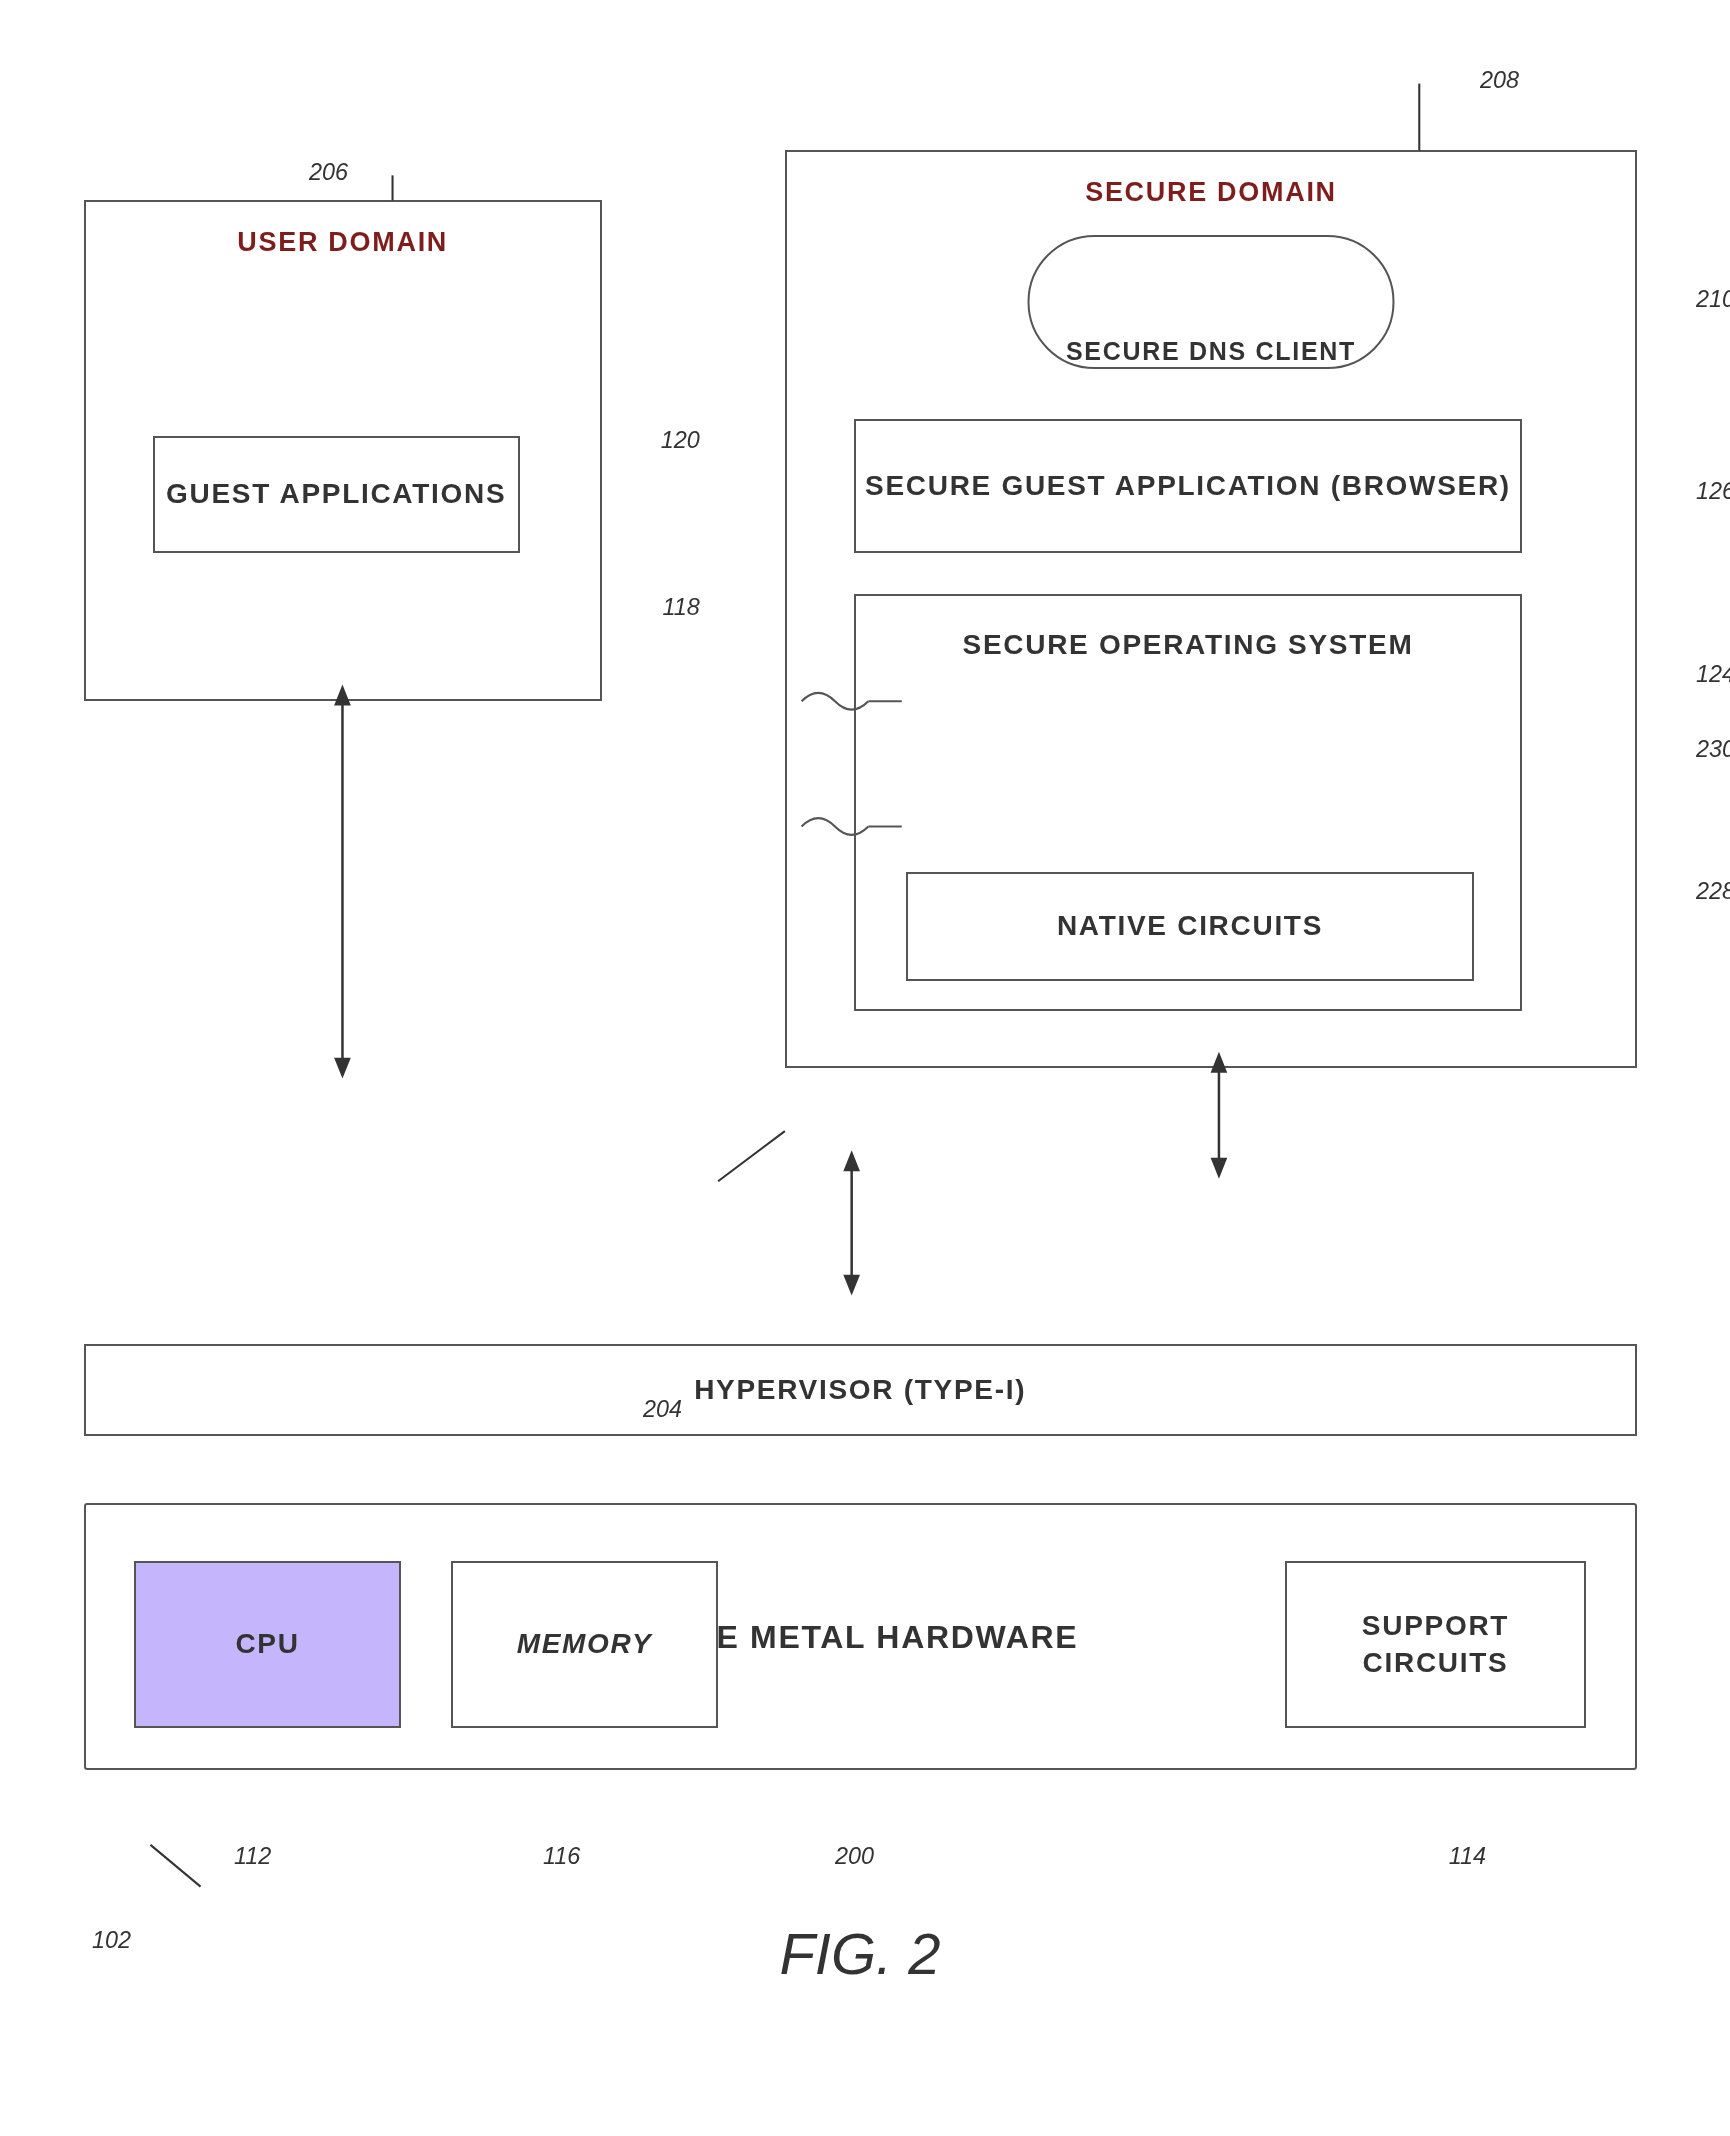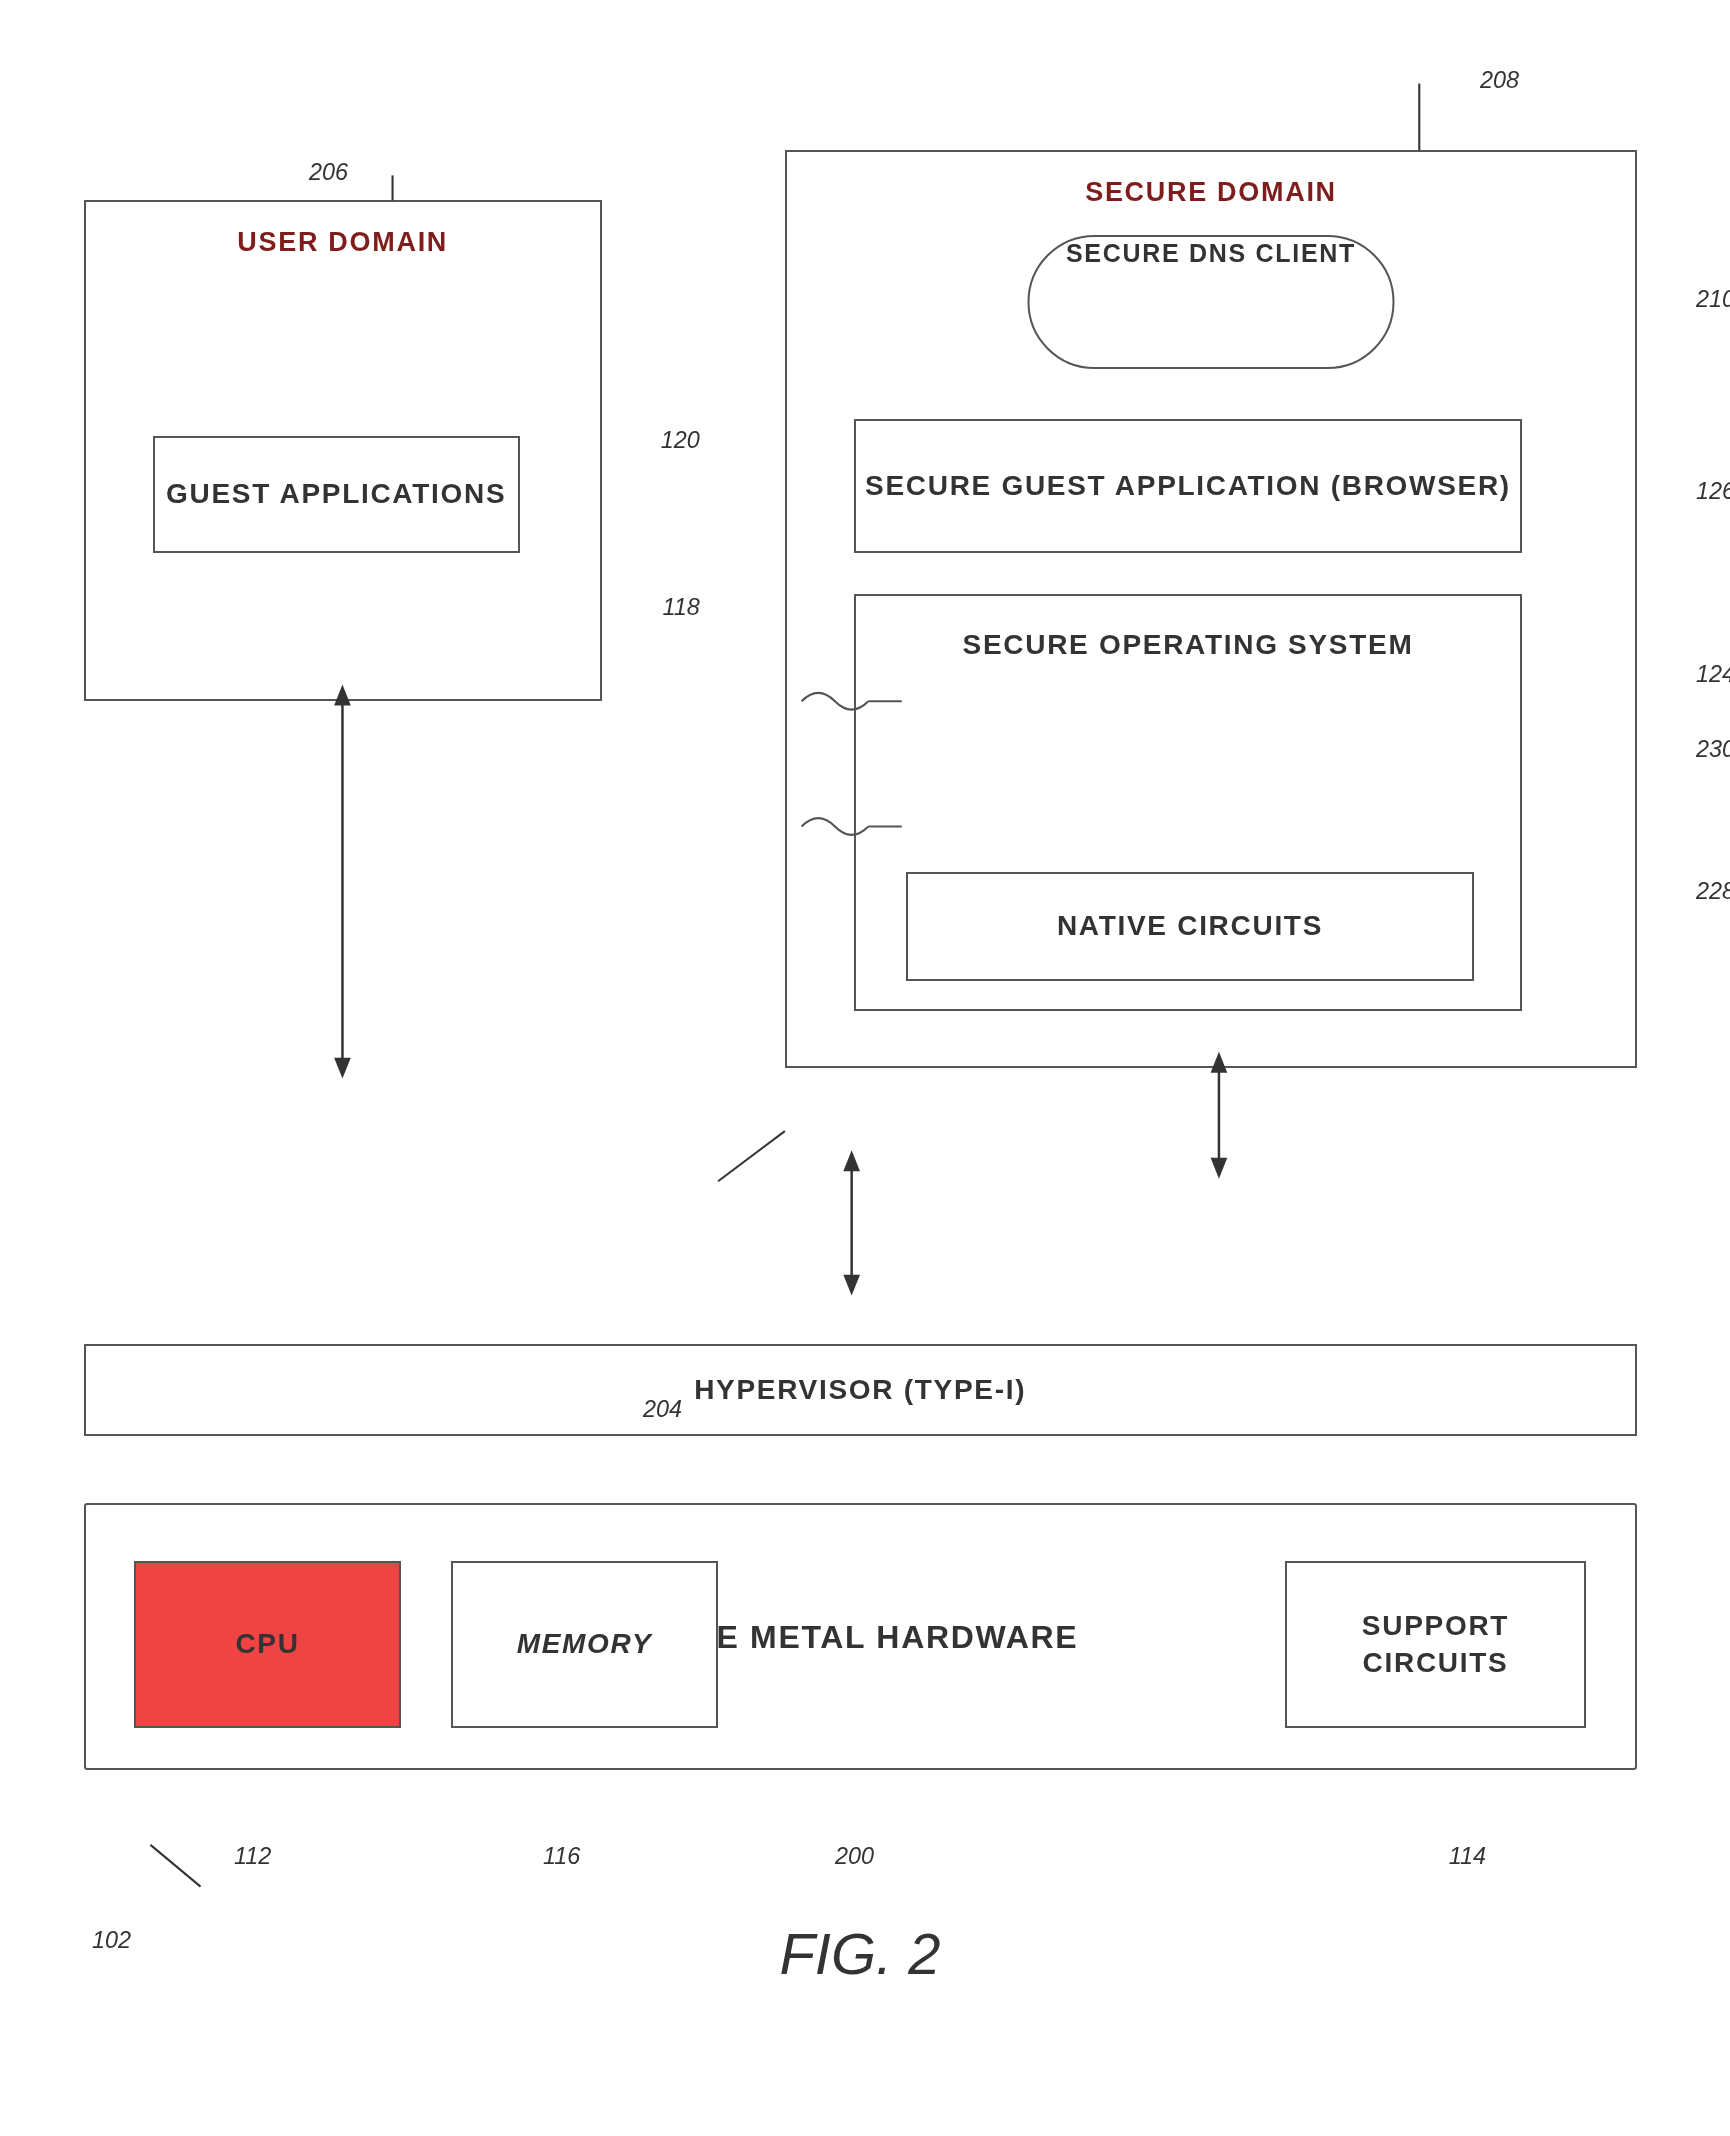--- a/index.html
+++ b/index.html
@@ -52,21 +52,21 @@
     }
 
     
     .cpu-box {
       position: absolute;
       bottom: 309px;
       left: 67px;
       width: 267px;
       height: 167px;
       border: 2.5px solid #555;
-      background: #ef4444;
+      background: #c4b5fd;
       display: flex;
       align-items: center;
       justify-content: center;
     }
 
     
     .memory-box {
       position: absolute;
       bottom: 309px;
       left: 384px;
@@ -184,21 +184,21 @@
       position: absolute;
       top: 83px;
       left: 50%;
       transform: translateX(-50%);
       width: 367px;
       height: 134px;
       background: #fff;
       border: 2.5px solid #555;
       border-radius: 67px;
       display: flex;
-      align-items: flex-start;
+      align-items: flex-end;
       justify-content: center;
     }
 
     
     .secure-guest-app-box {
       position: absolute;
       top: 267px;
       left: 67px;
       width: 668px;
       height: 134px;

